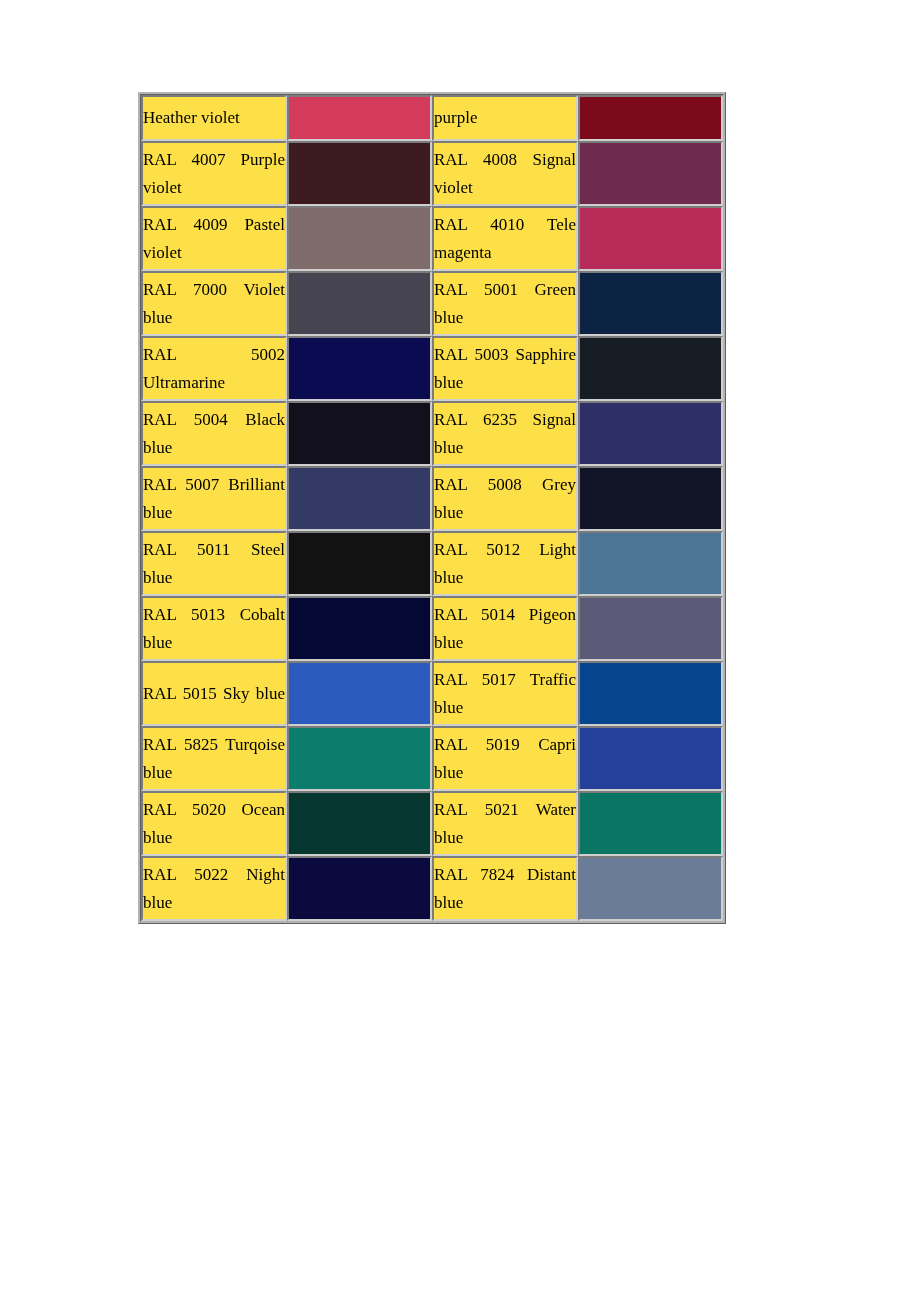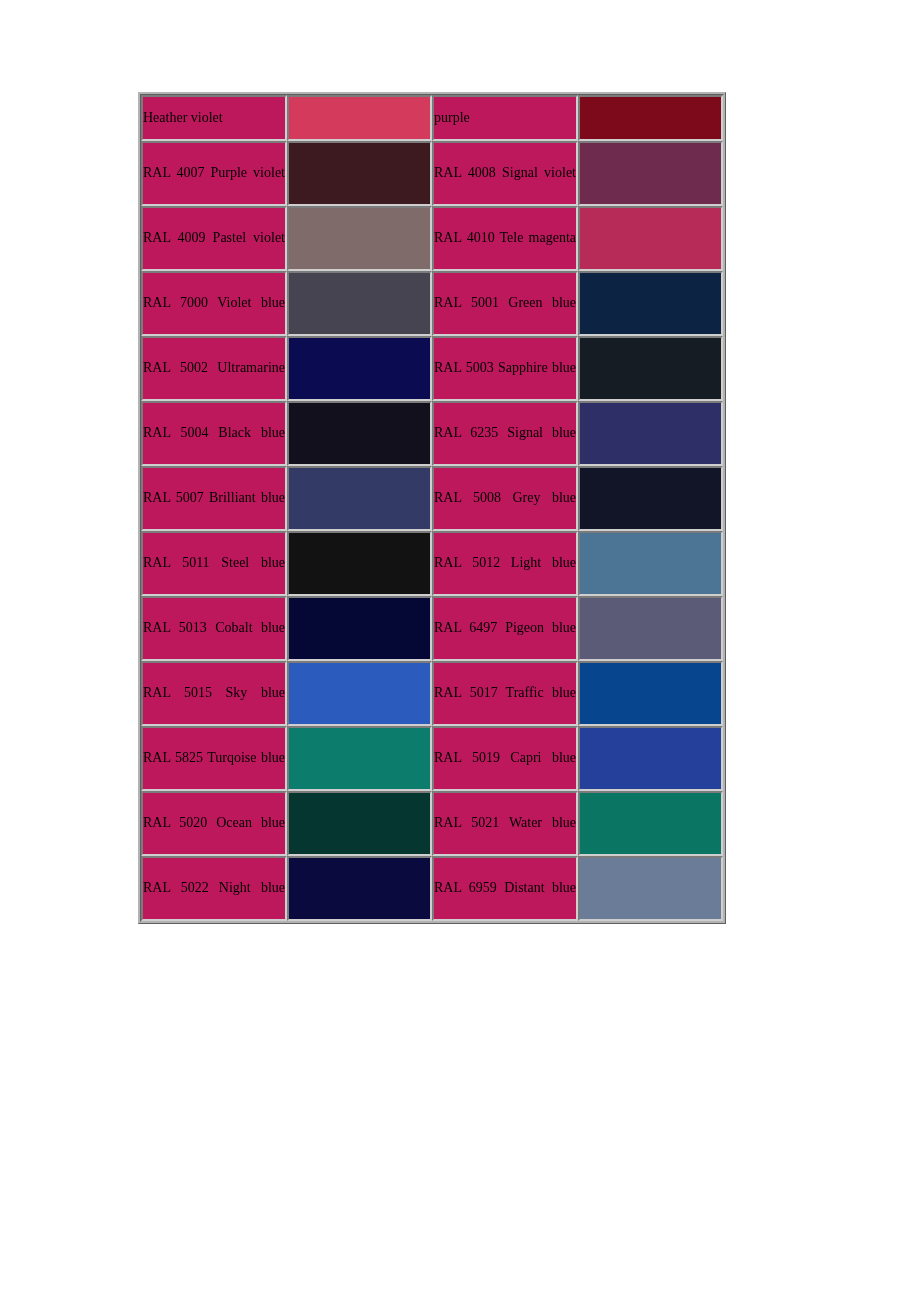--- a/index.html
+++ b/index.html
@@ -34,26 +34,26 @@
     background: #ffffff;
   }
   table.ral td {
     border: 2px inset #cfcfcf;
     vertical-align: middle;
     padding: 0;
   }
   td.name-cell {
     width: 142px;
     padding: 5px 8px 6px 9px;
-    font-size: 14px;
+    font-size: 17px;
     line-height: 1.62;
     text-align: justify;
     text-align-last: justify;
     color: #000000;
-    background: #be185d;
+    background: #fde047;
     hyphens: none;
   }
   td.name-cell .nm {
     display: block;
     text-align: justify;
     text-align-last: justify;
   }
   td.swatch-cell {
     width: 141px;
     padding: 0;
@@ -196,21 +196,21 @@
             </td>
           </tr>
           <tr class="row-double">
             <td class="name-cell">
               <span class="nm">RAL 5013 Cobalt blue</span>
             </td>
             <td class="swatch-cell">
               <span class="sw" style="background: rgb(5, 7, 53);"></span>
             </td>
             <td class="name-cell">
-              <span class="nm">RAL 6497 Pigeon blue</span>
+              <span class="nm">RAL 5014 Pigeon blue</span>
             </td>
             <td class="swatch-cell">
               <span class="sw" style="background: rgb(91, 91, 119);"></span>
             </td>
           </tr>
           <tr class="row-double">
             <td class="name-cell">
               <span class="nm">RAL 5015 Sky blue</span>
             </td>
             <td class="swatch-cell">
@@ -252,21 +252,21 @@
             </td>
           </tr>
           <tr class="row-double">
             <td class="name-cell">
               <span class="nm">RAL 5022 Night blue</span>
             </td>
             <td class="swatch-cell">
               <span class="sw" style="background: rgb(10, 10, 63);"></span>
             </td>
             <td class="name-cell">
-              <span class="nm">RAL 6959 Distant blue</span>
+              <span class="nm">RAL 7824 Distant blue</span>
             </td>
             <td class="swatch-cell">
               <span class="sw" style="background: rgb(107, 124, 153);"></span>
             </td>
           </tr>
         </tbody>
     </table>
   </div>
 </div>
 

